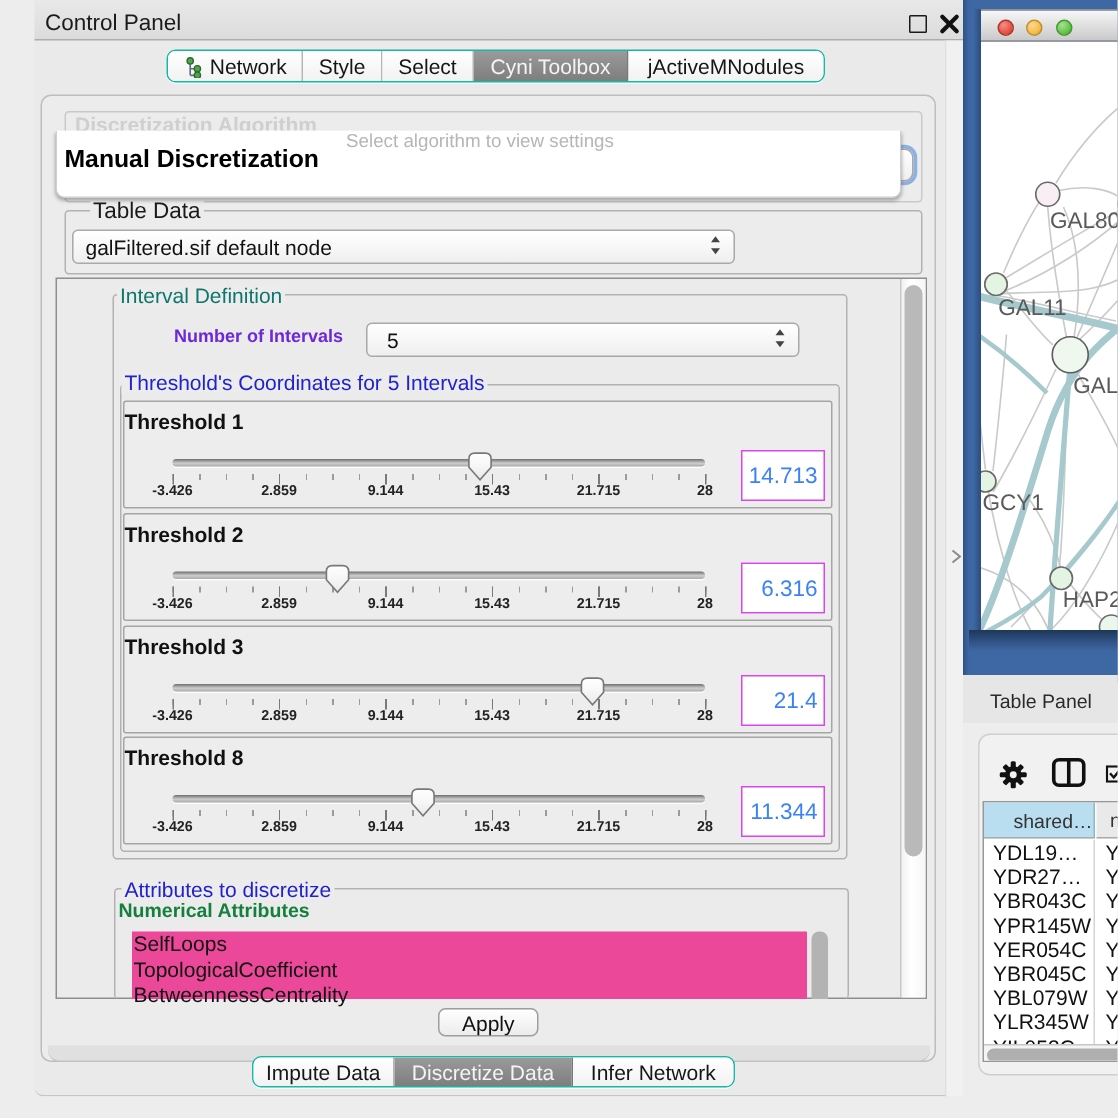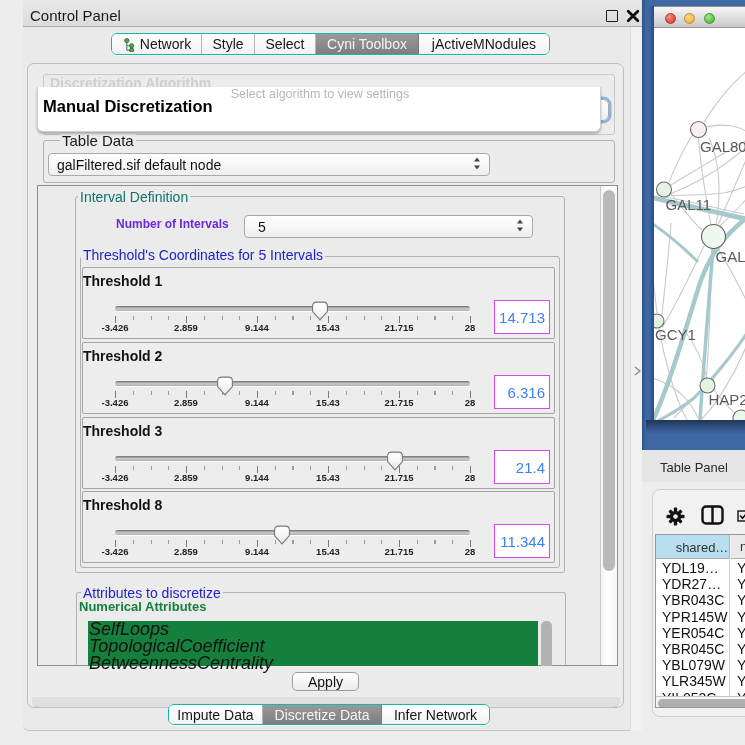--- a/index.html
+++ b/index.html
@@ -64,21 +64,21 @@
 .ticks-major { position:absolute; left:32px; top:48px; width:356px; height:7px;
   background:repeating-linear-gradient(90deg,#7A7A7A 0 1px,transparent 1px 71px); }
 .tlab { position:absolute; top:54px; font-size:9.5px; font-weight:bold; color:#222;
   transform:translateX(-50%); }
 .thumb-sl { position:absolute; top:33px; width:17px; height:20px; transform:translateX(-50%); }
 .tfield { position:absolute; left:411px; top:32px; width:56px; height:34px;
   background:#FFFFFF; border:1px solid #d946ef; font-size:15px; color:#3b82f6;
   text-align:right; padding:8px 4px 0 0; }
 
 
-#numlist { position:absolute; background:#15803d; font-size:18px; color:#111;font-style:italic; }
+#numlist { position:absolute; background:#ec4899; font-size:14px; color:#111; }
 #numlist div { padding-left:1px; height:17px; line-height:17px; }
 
 
 #applybtn { left:269px; top:672px; width:67px; height:19px;
   background:linear-gradient(#FFFFFF,#ECECEC); border:1px solid #9E9E9E; border-radius:5px;
   font-size:14px; color:#111; text-align:center; line-height:18px; font-weight:500; }
 
 
 #popup { left:14px; top:87px; width:564px; height:45px; background:#FFFFFF;
   border-radius:0 0 6px 6px; border:1px solid #CFCFCF; border-top:none;

